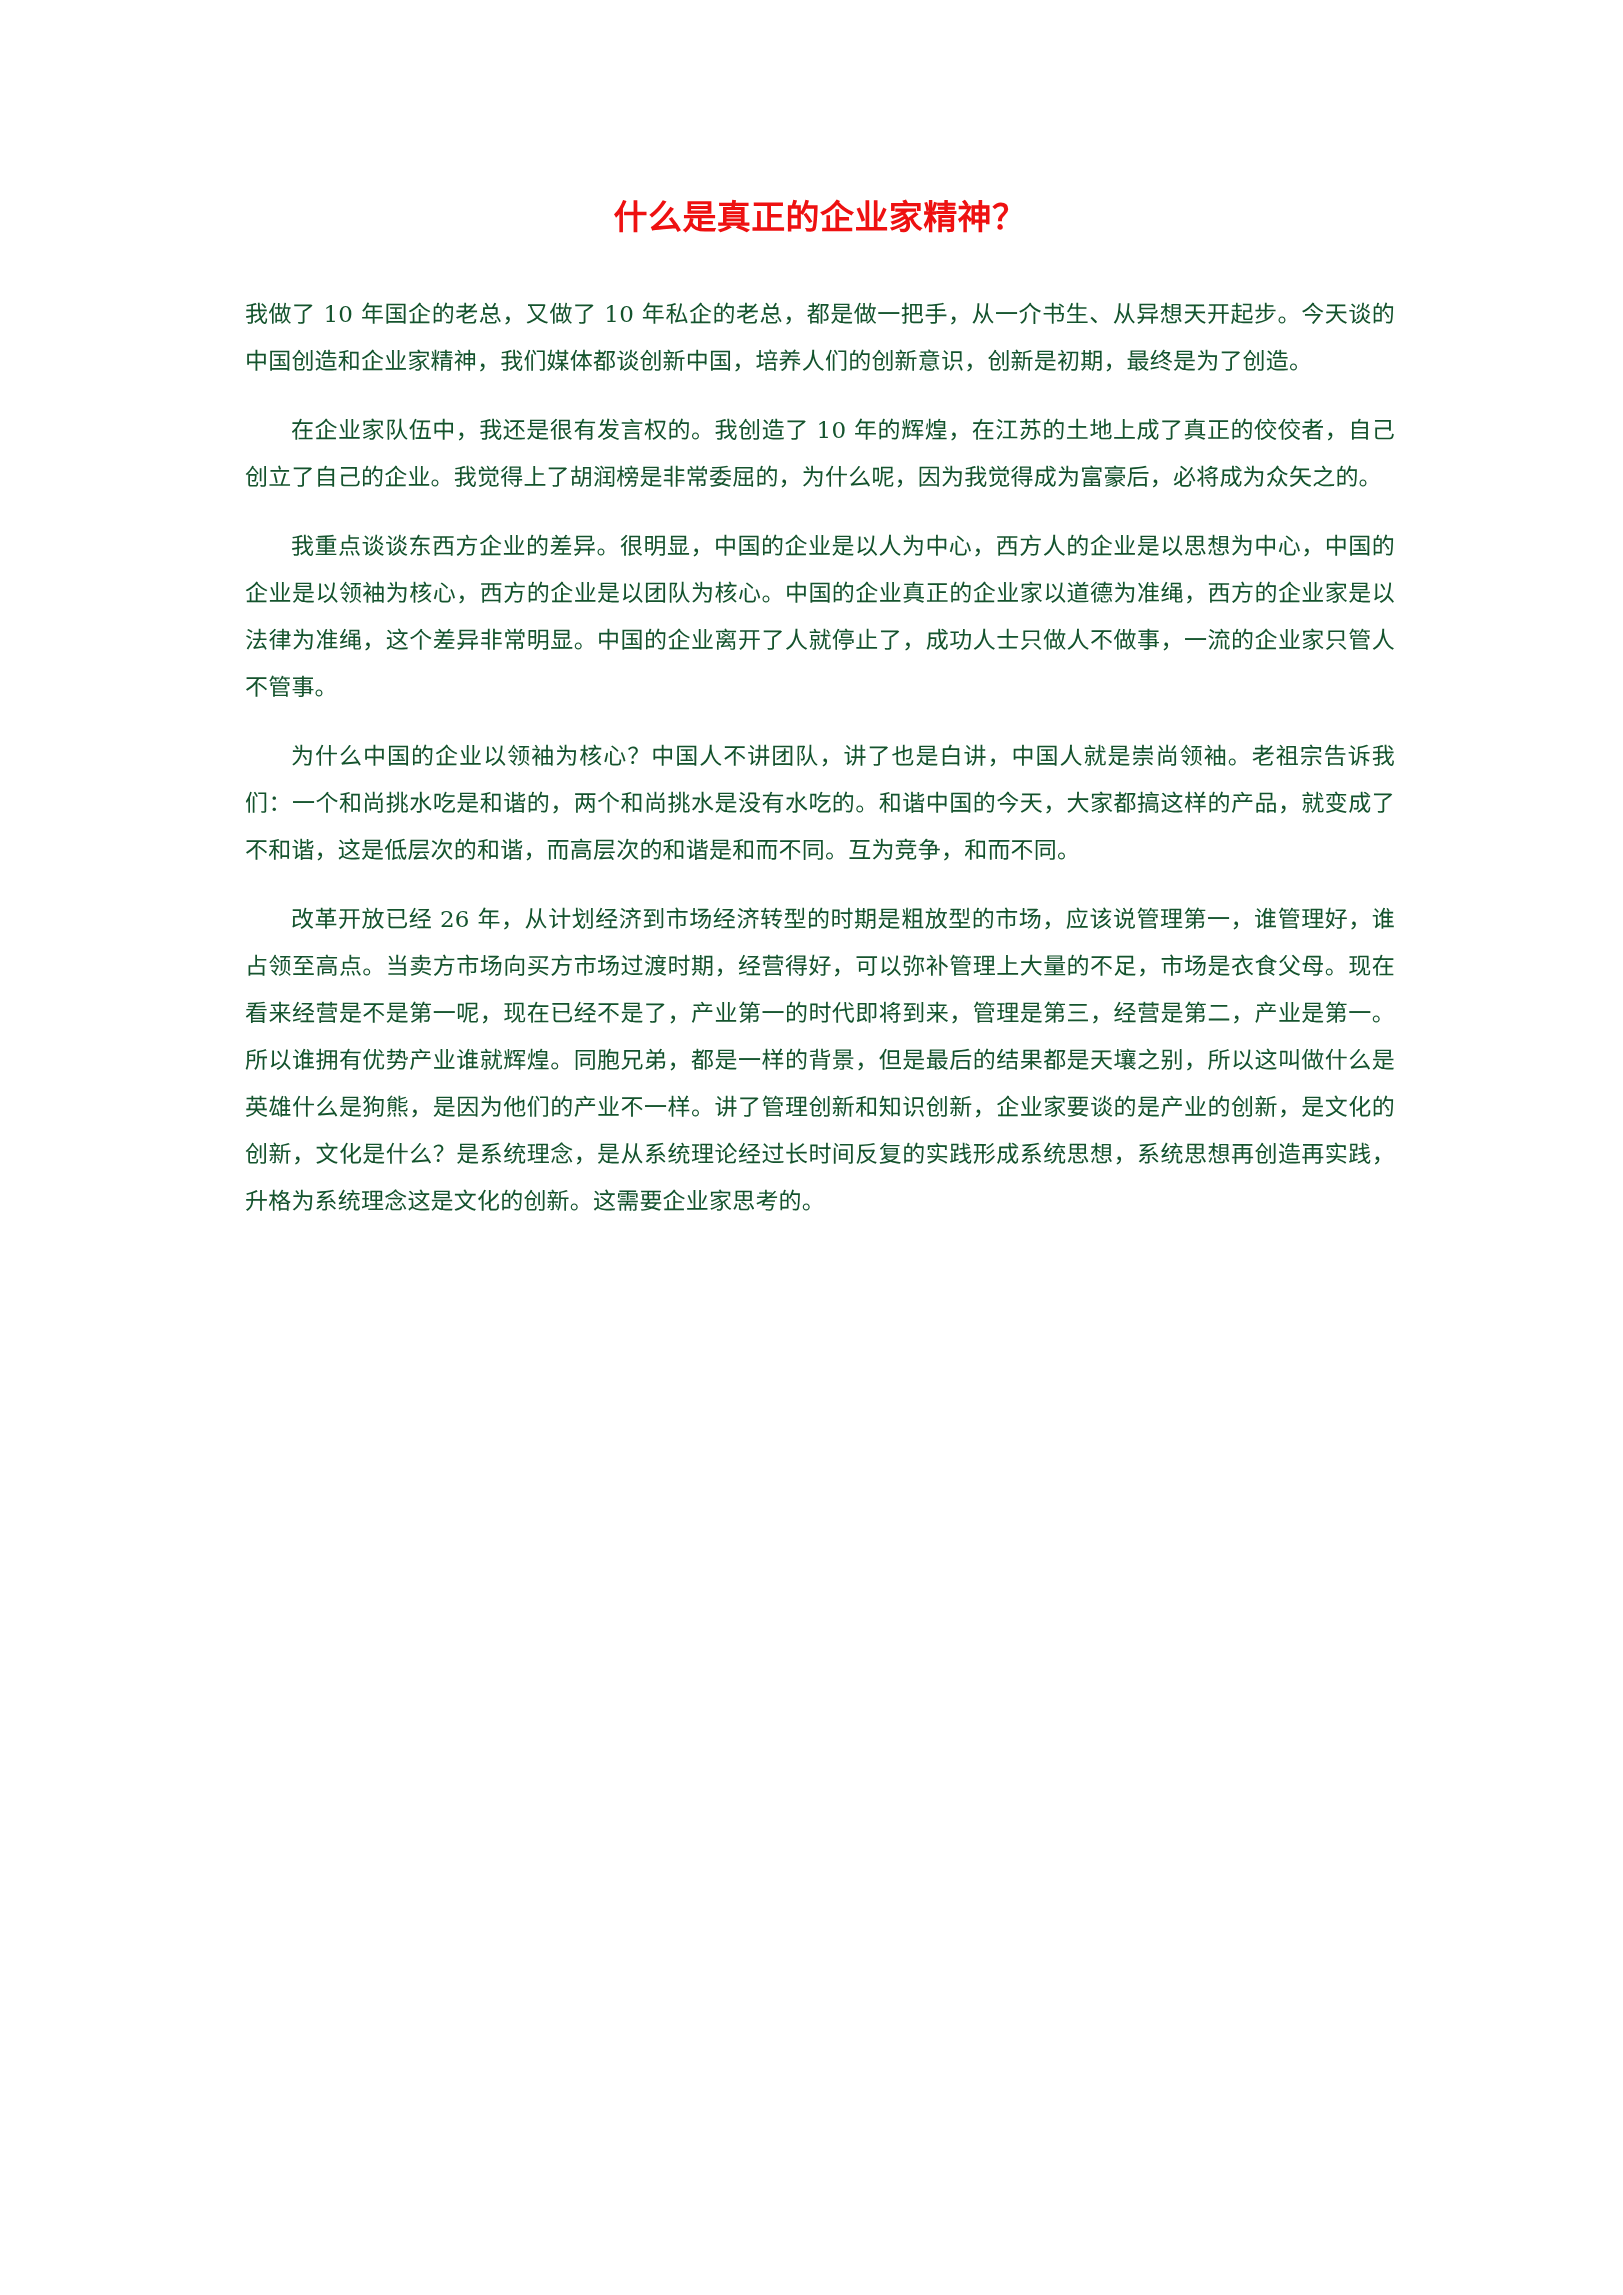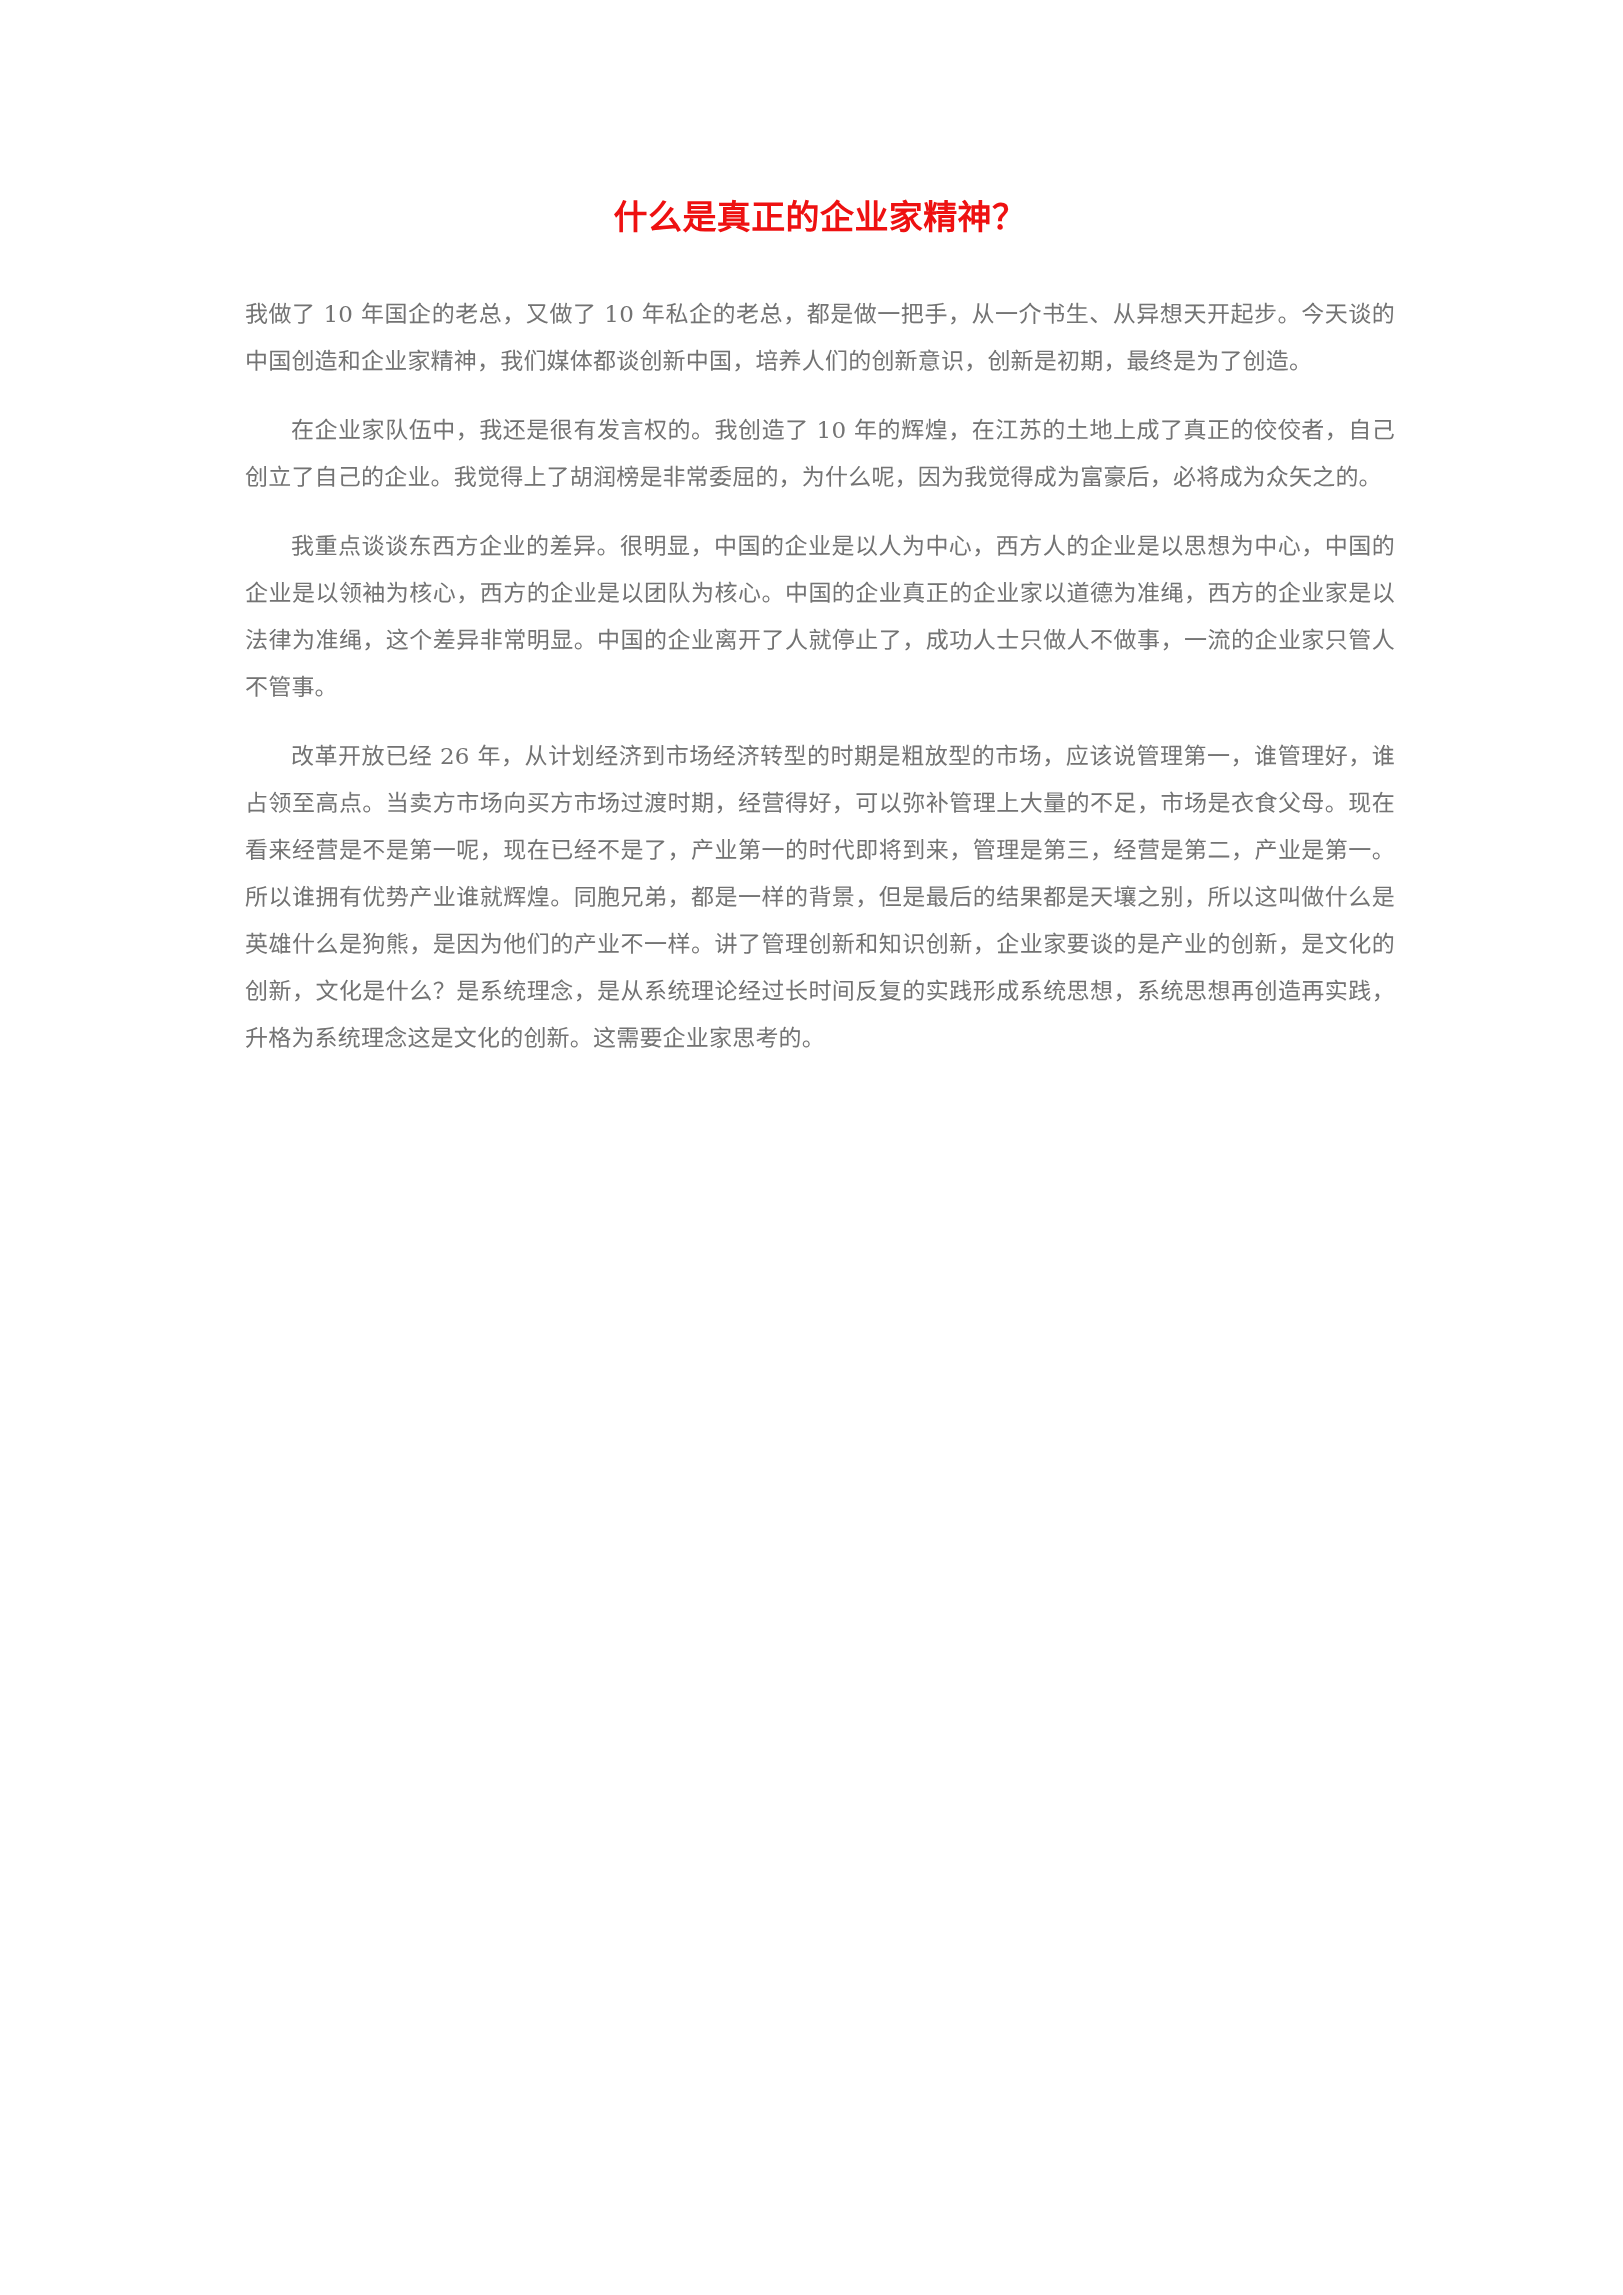--- a/index.html
+++ b/index.html
@@ -53,21 +53,21 @@
 
   .para {
     margin: 0 0 22px 0;
     padding: 0;
     font-family: "DejaVu Serif", "Liberation Serif", serif;
     font-size: 23px;
     line-height: 47px;
     text-align: justify;
     text-justify: inter-character;
     text-indent: 2em;
-    color: #737373;
+    color: #14532d;
     letter-spacing: 0.2px;
     word-break: break-all;
   }
 
   .para.no-indent {
     text-indent: 0;
   }
 </style>
 </head>
 <body>
@@ -77,20 +77,21 @@
 
     <h1 class="doc-title">什么是真正的企业家精神？</h1>
 
     <div class="body-text">
       <p class="para no-indent">我做了 10 年国企的老总，又做了 10 年私企的老总，都是做一把手，从一介书生、从异想天开起步。今天谈的中国创造和企业家精神，我们媒体都谈创新中国，培养人们的创新意识，创新是初期，最终是为了创造。</p>
 
       <p class="para">在企业家队伍中，我还是很有发言权的。我创造了 10 年的辉煌，在江苏的土地上成了真正的佼佼者，自己创立了自己的企业。我觉得上了胡润榜是非常委屈的，为什么呢，因为我觉得成为富豪后，必将成为众矢之的。</p>
 
       <p class="para">我重点谈谈东西方企业的差异。很明显，中国的企业是以人为中心，西方人的企业是以思想为中心，中国的企业是以领袖为核心，西方的企业是以团队为核心。中国的企业真正的企业家以道德为准绳，西方的企业家是以法律为准绳，这个差异非常明显。中国的企业离开了人就停止了，成功人士只做人不做事，一流的企业家只管人不管事。</p>
 
+      <p class="para">为什么中国的企业以领袖为核心？中国人不讲团队，讲了也是白讲，中国人就是崇尚领袖。老祖宗告诉我们：一个和尚挑水吃是和谐的，两个和尚挑水是没有水吃的。和谐中国的今天，大家都搞这样的产品，就变成了不和谐，这是低层次的和谐，而高层次的和谐是和而不同。互为竞争，和而不同。</p>
 
 
 
       <p class="para">改革开放已经 26 年，从计划经济到市场经济转型的时期是粗放型的市场，应该说管理第一，谁管理好，谁占领至高点。当卖方市场向买方市场过渡时期，经营得好，可以弥补管理上大量的不足，市场是衣食父母。现在看来经营是不是第一呢，现在已经不是了，产业第一的时代即将到来，管理是第三，经营是第二，产业是第一。所以谁拥有优势产业谁就辉煌。同胞兄弟，都是一样的背景，但是最后的结果都是天壤之别，所以这叫做什么是英雄什么是狗熊，是因为他们的产业不一样。讲了管理创新和知识创新，企业家要谈的是产业的创新，是文化的创新，文化是什么？是系统理念，是从系统理论经过长时间反复的实践形成系统思想，系统思想再创造再实践，升格为系统理念这是文化的创新。这需要企业家思考的。</p>
     </div>
 
   </div>
 </div>
 
 

